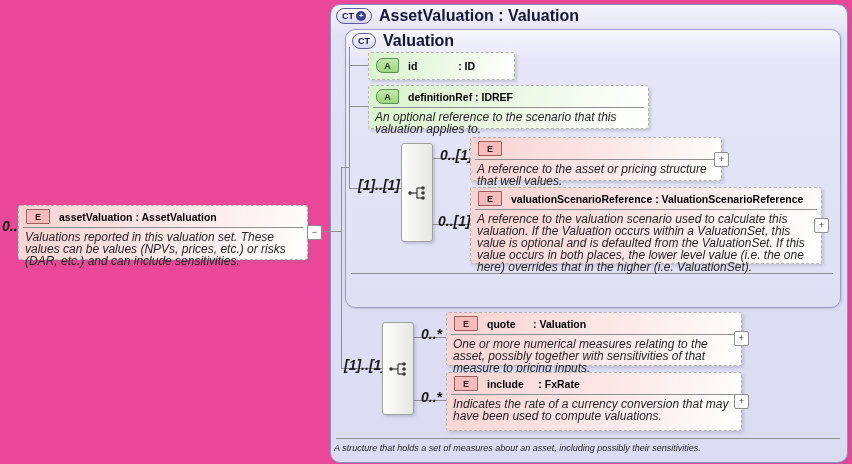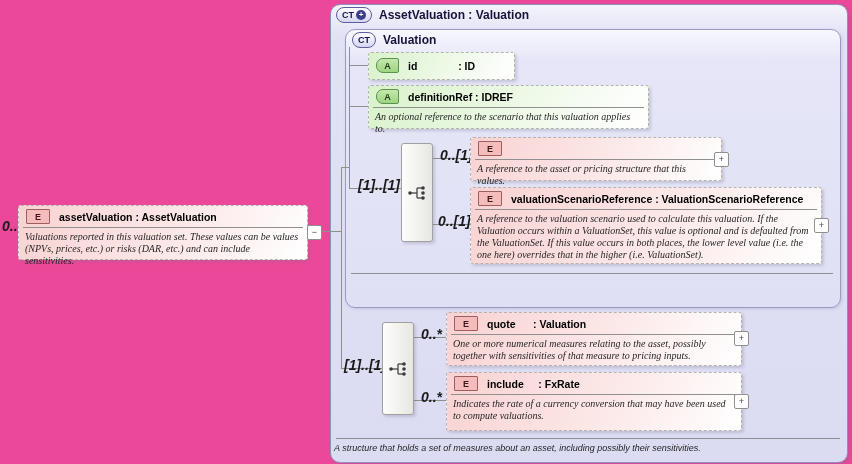--- a/index.html
+++ b/index.html
@@ -6,38 +6,38 @@
   #stage{position:relative;width:852px;height:464px;background:#ec4899;
          font-family:"Liberation Sans","DejaVu Sans",sans-serif;overflow:hidden;}
 
   
   .panel{position:absolute;border:1px solid #9090bf;border-radius:10px;
          background:linear-gradient(180deg,#f4f4fc 0%,#e2e2f5 30px,#dbdbf2 100%);
          box-shadow:2px 2px 4px rgba(100,100,140,.25);}
   .panel.inner{background:linear-gradient(180deg,#f7f7fe 0%,#e6e6f8 30px,#e0e0f5 100%);
          border-color:#9a9ac6;box-shadow:1px 1px 3px rgba(100,100,140,.22);}
   .panel-hdr{position:absolute;display:flex;align-items:center;gap:7px;}
-  .hdr-title{font-size:12px;font-weight:bold;color:#14143c;white-space:pre;}
+  .hdr-title{font-size:16px;font-weight:bold;color:#14143c;white-space:pre;}
 
   .badge-ct{display:inline-flex;align-items:center;justify-content:center;gap:2px;
          padding:1px 5px;height:12px;border:1px solid #5c5c9e;border-radius:8px;
          background:linear-gradient(#ffffff,#d5d5f0);font-size:9px;font-weight:bold;color:#15154a;}
   .ct-plus{display:inline-block;width:10px;height:10px;border-radius:50%;background:#3d3d8f;
          color:#fff;font-size:8px;line-height:10px;text-align:center;font-weight:bold;}
 
   
   .box{position:absolute;border:1px dashed #b3b3b3;border-radius:3px;
        box-shadow:2px 2px 3px rgba(120,120,140,.28);}
   .box.el{background:linear-gradient(115deg,#f9d2d2 0%,#fce8e8 55%,#ffffff 100%);}
   .box.attr{background:linear-gradient(115deg,#d9f2cb 0%,#f0faea 60%,#ffffff 100%);}
   .row{display:flex;align-items:center;gap:9px;height:21px;padding-left:7px;}
   .row.tall{height:25px;}
   .title{font-size:10.5px;font-weight:bold;color:#000;white-space:pre;}
   .sep{height:1px;background:#909090;margin:0 4px;}
-  .desc{padding:3px 6px 0 6px;font-size:10px;font-style:italic;color:#262626;line-height:12px;font-family:Liberation Serif, serif;}
+  .desc{padding:3px 6px 0 6px;font-size:12px;font-style:italic;color:#262626;line-height:12px;}
 
   .badge-e{display:inline-flex;align-items:center;justify-content:center;width:22px;height:13px;
         flex:0 0 22px;background:#f5bcbc;border:1px solid #9e5e5e;border-radius:1px;
         font-size:9px;font-weight:bold;color:#3d1a1a;}
   .badge-a{display:inline-flex;align-items:center;justify-content:center;width:21px;height:13px;
         flex:0 0 21px;background:linear-gradient(#c4e8ad,#9ed481);border:1px solid #5c9150;
         border-radius:7px 2px 2px 7px;font-size:9px;font-weight:bold;color:#1e3d14;}
 
   .seq{position:absolute;border:1px solid #a0a0a0;border-radius:3px;
        background:linear-gradient(90deg,#fdfdfb,#e7e7e2);
@@ -138,21 +138,21 @@
       <circle cx="16" cy="8" r="1.8" fill="#3a3a3a"></circle>
       <circle cx="16" cy="13" r="1.8" fill="#3a3a3a"></circle>
     </svg>
   </div>
 
   <div class="box el" style="left:470px;top:137px;width:250px;height:42px;">
     <div class="row">
       <span class="badge-e">E</span>
     </div>
     <div class="sep"></div>
-    <div class="desc">A reference to the asset or pricing structure that this values.</div>
+    <div class="desc">A reference to the asset or pricing structure that well values.</div>
   </div>
   <div class="toggle" style="left:714px;top:152px;">
     <span>+</span>
   </div>
 
   <div class="box el" style="left:470px;top:187px;width:350px;height:75px;">
     <div class="row">
       <span class="badge-e">E</span>
       <span class="title">valuationScenarioReference : ValuationScenarioReference</span>
     </div>

